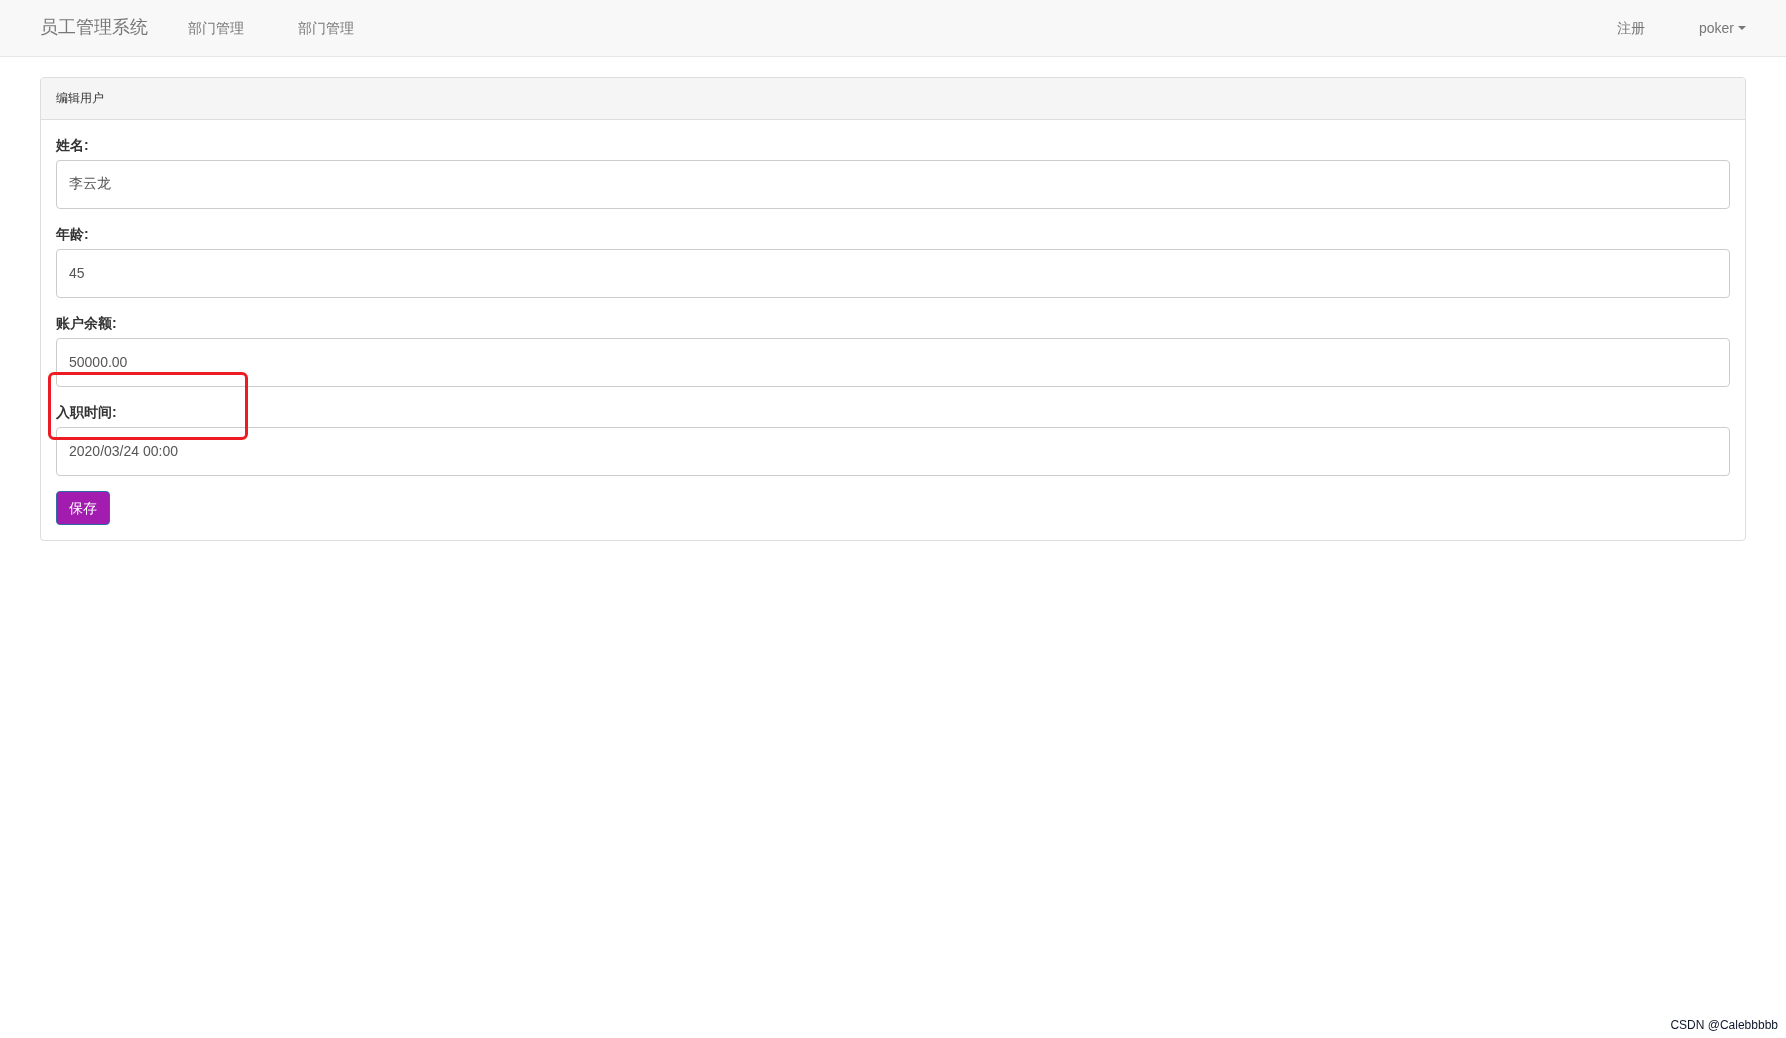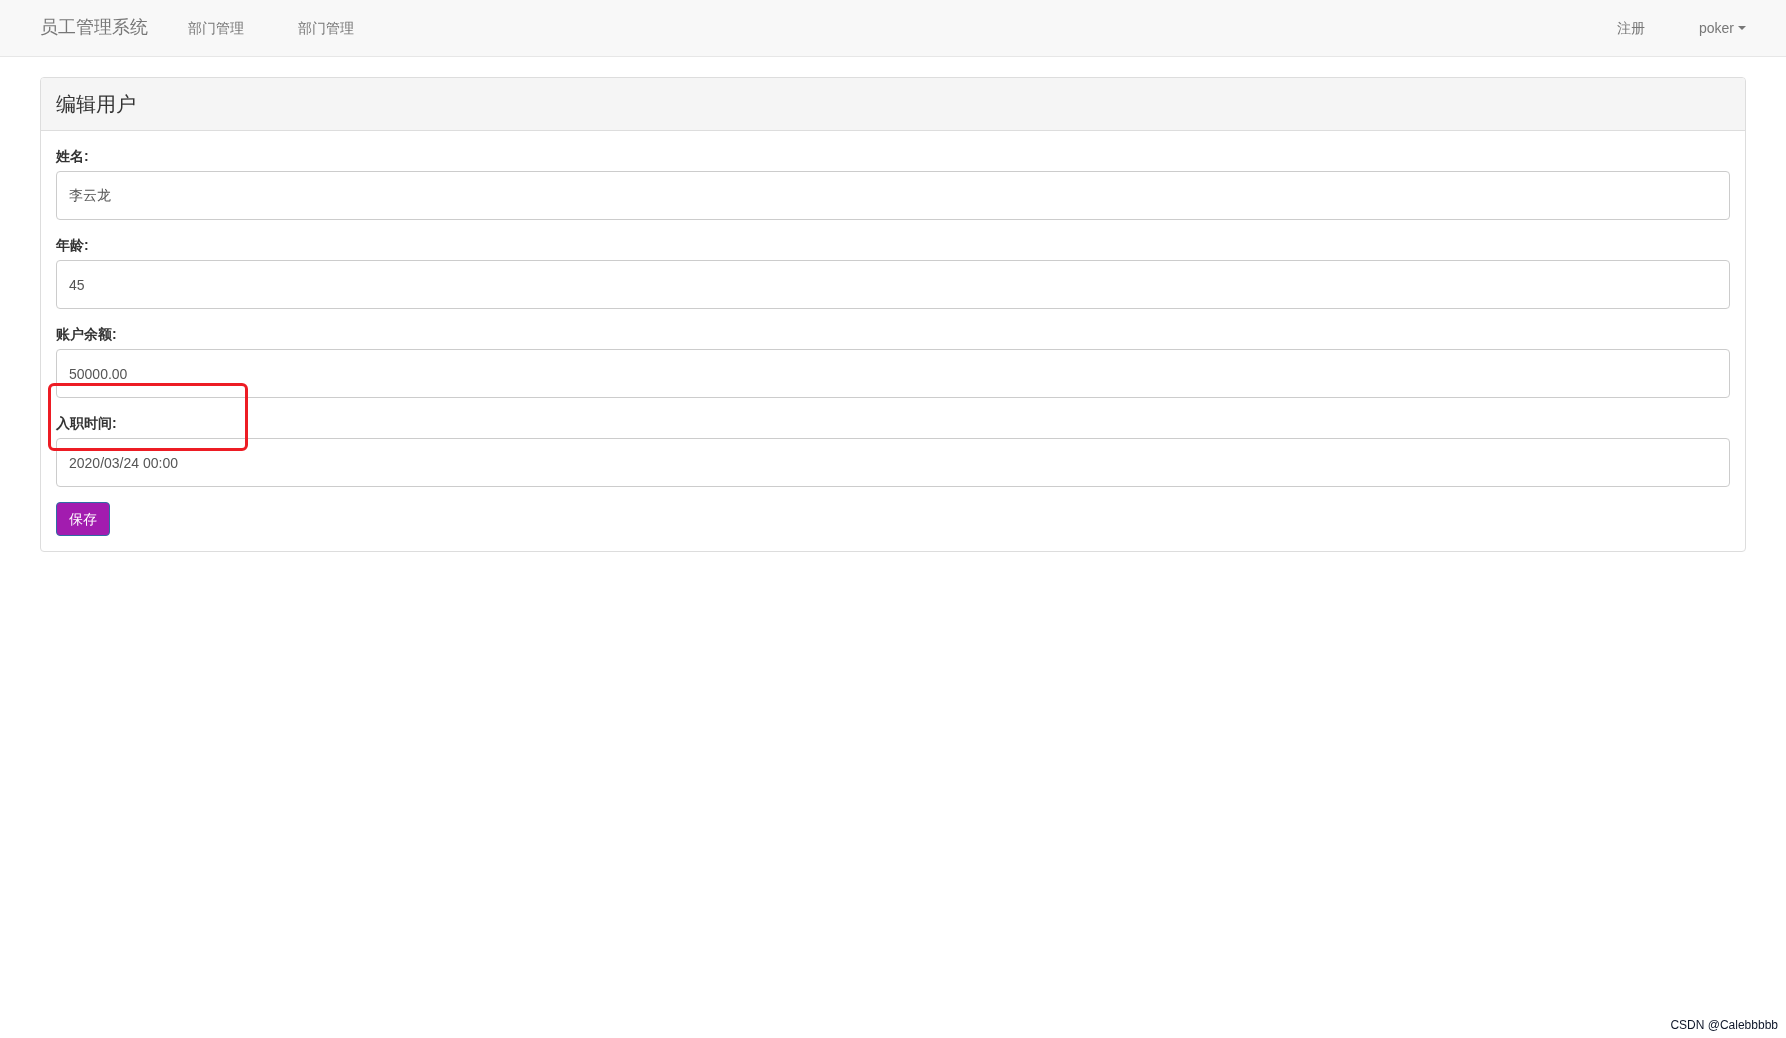--- a/index.html
+++ b/index.html
@@ -67,21 +67,21 @@
       margin-bottom: 20px;
       background-color: #fff;
     }
     .panel-heading {
       padding: 12px 15px;
       border-bottom: 1px solid #ddd;
       background-color: #f5f5f5;
       border-top-left-radius: 3px;
       border-top-right-radius: 3px;
       color: #333;
-      font-size: 20px;
+      font-size: 12px;
     }
     .panel-body {
       padding: 15px;
     }
     .form-group {
       margin-bottom: 15px;
     }
     .form-group label {
       display: inline-block;
       max-width: 100%;

